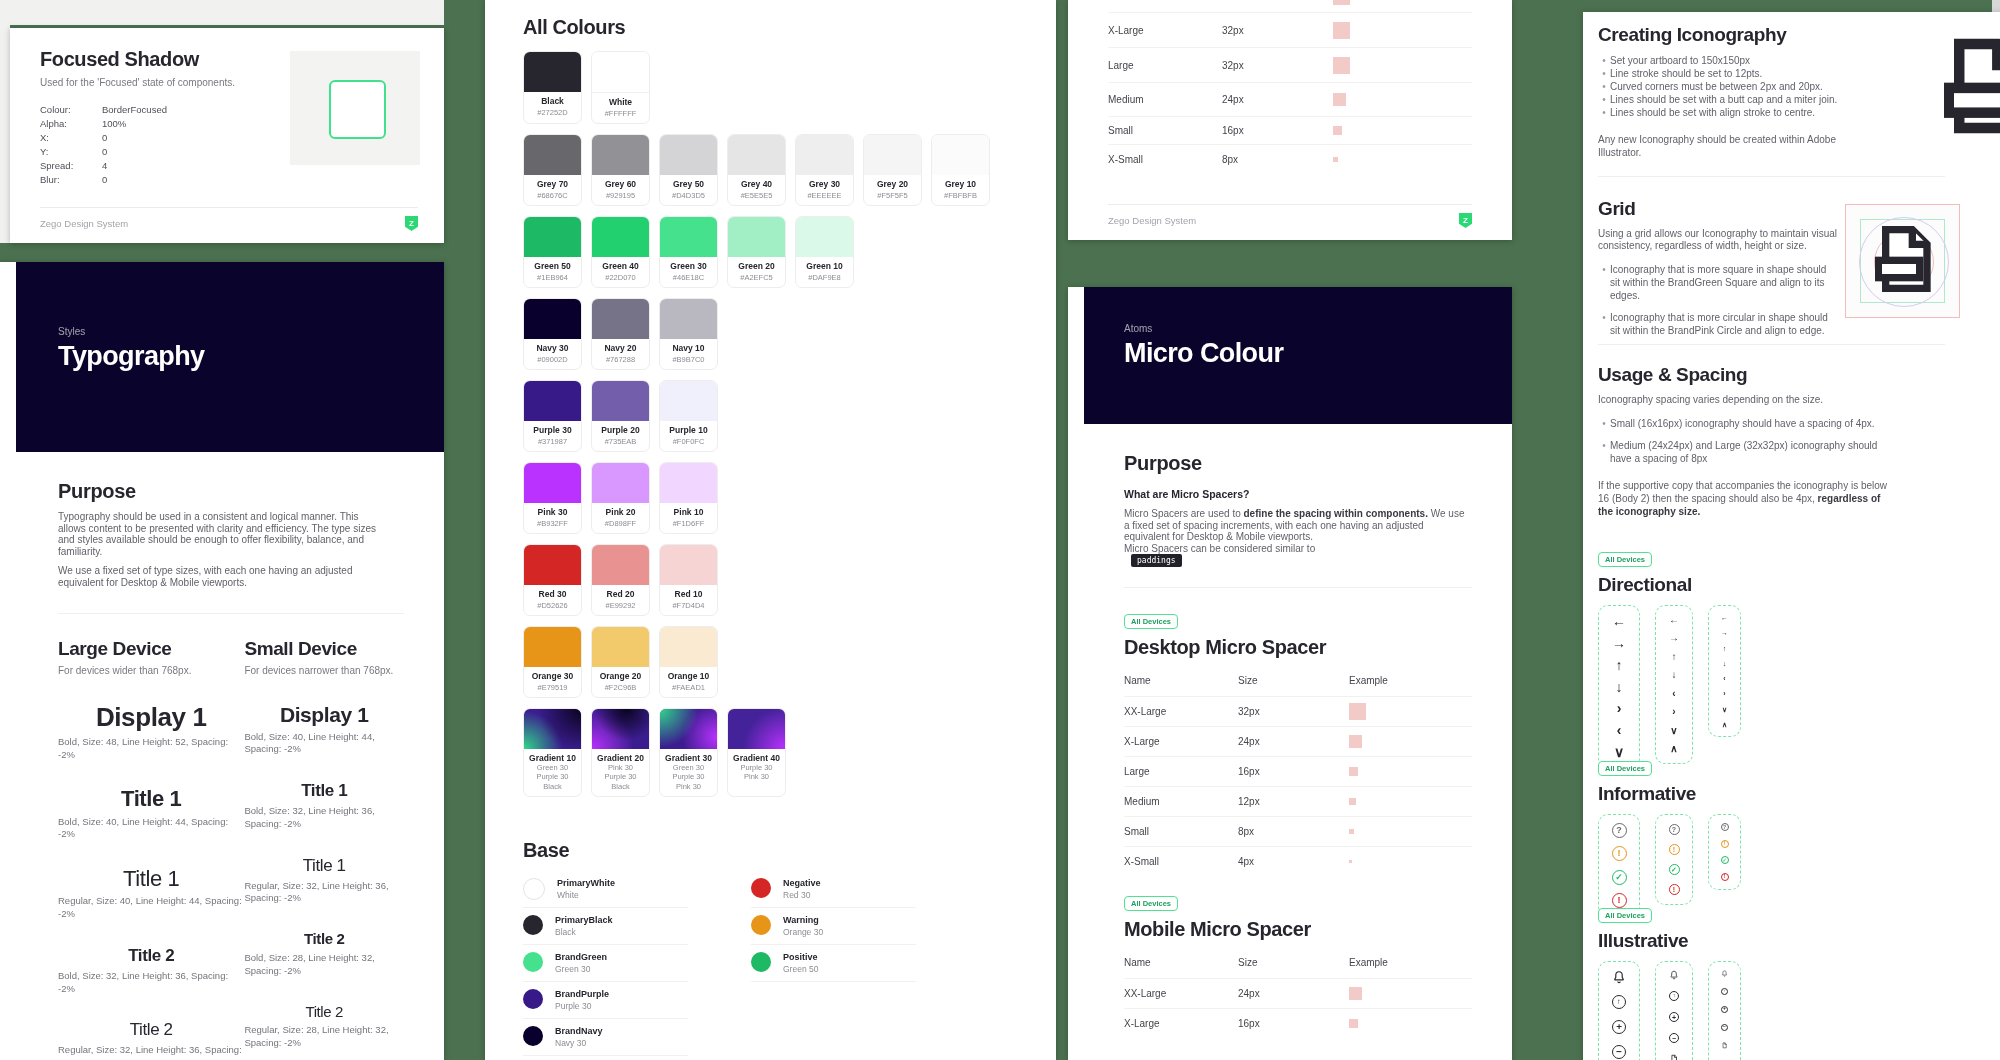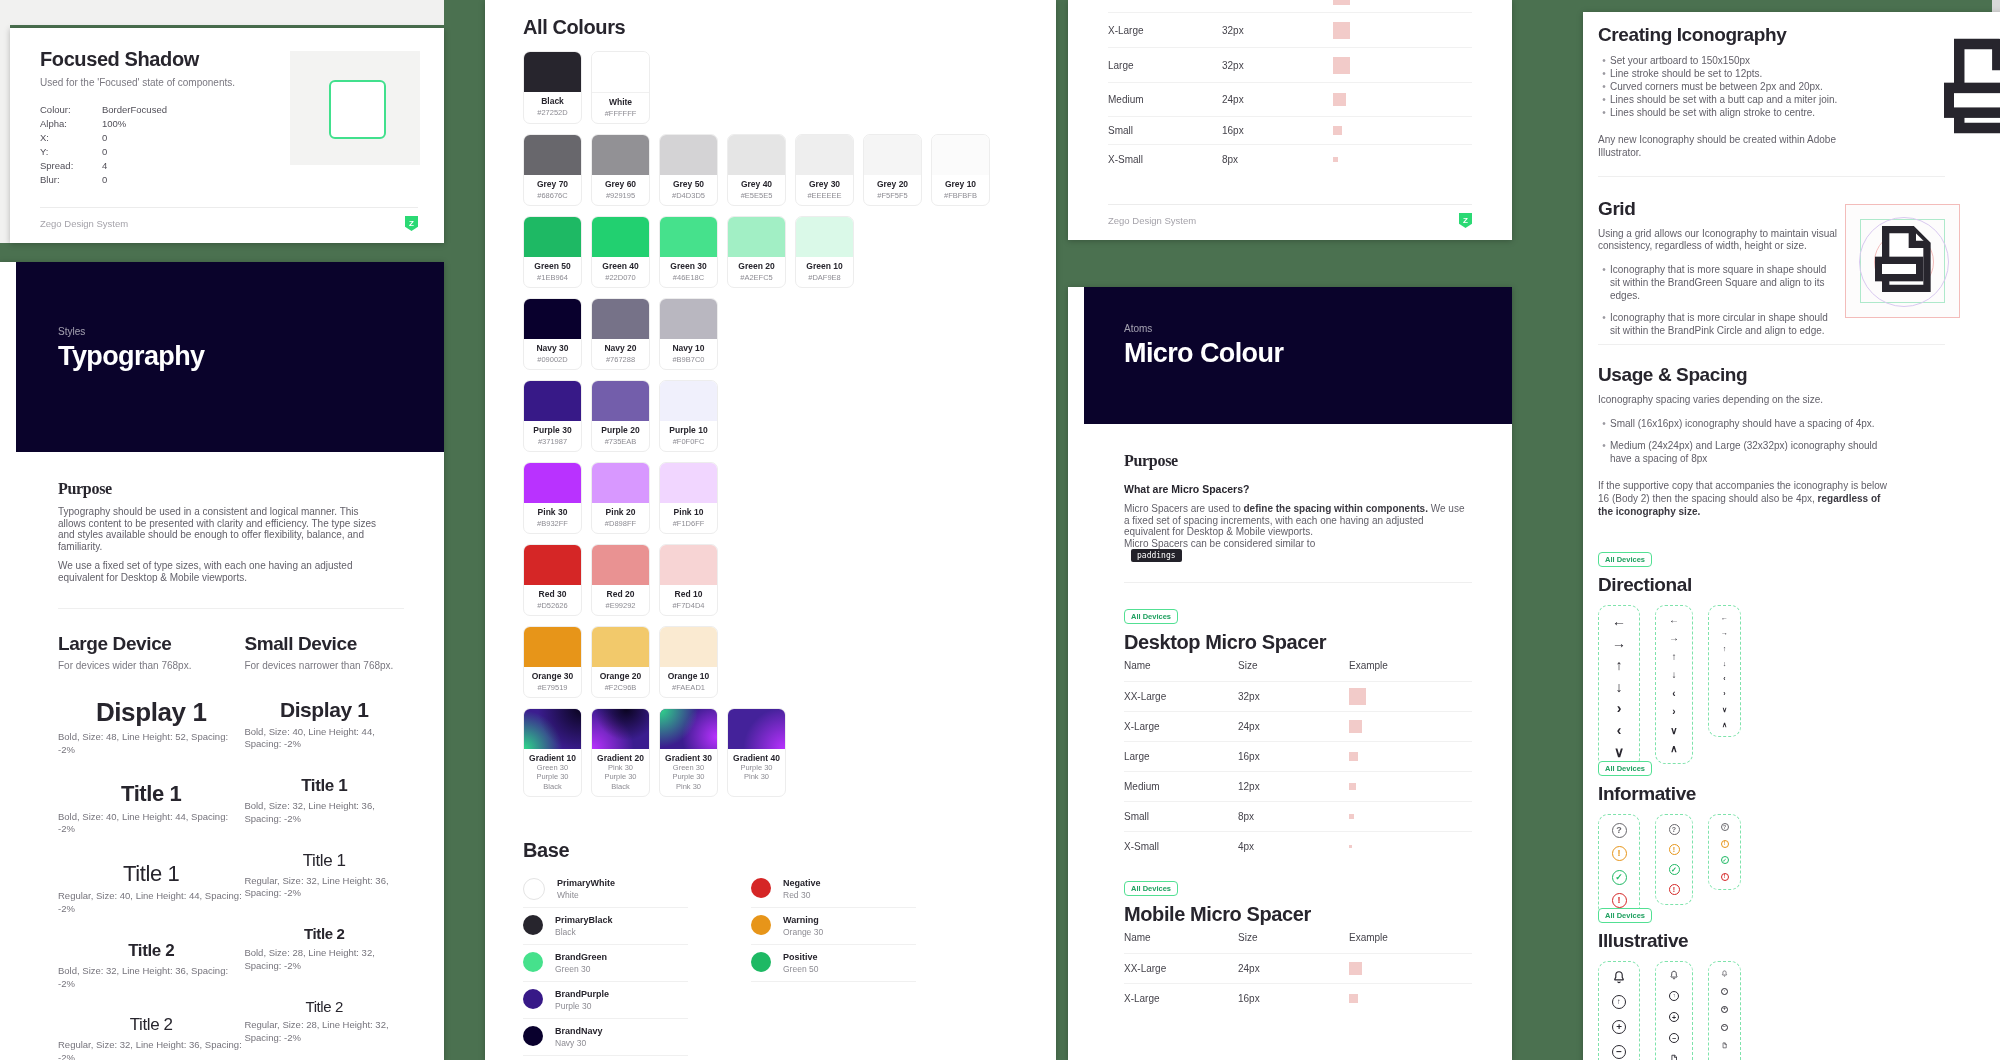--- a/index.html
+++ b/index.html
@@ -23,21 +23,21 @@
   .shield{width:13px;height:15px;background:#2BD974;clip-path:polygon(0 0,100% 0,100% 72%,50% 100%,0 72%);
           display:flex;align-items:center;justify-content:center;color:#fff;font-size:8px;font-weight:700;}
   
   .banner{background:#0A032B;color:#fff;}
   .eyebrow{font-size:10px;color:rgba(255,255,255,.62);}
   .banner-title{font-size:27px;font-weight:700;letter-spacing:-.6px;margin-top:4px;}
   
   #panel-typ{left:0;top:262px;width:444px;height:798px;}
   #panel-typ .banner{height:126px;padding:64px 0 0 42px;}
   .typ-body{padding:28px 40px 0 42px;}
-  .sec-title{font-size:16px;font-weight:700;letter-spacing:-.3px;font-family:Liberation Serif, serif;}
+  .sec-title{font-size:20px;font-weight:700;letter-spacing:-.3px;}
   .body-p{font-size:10px;line-height:11.6px;color:#615F68;margin-top:8px;}
   .typ-divider{border-top:1px solid #EFEFEF;margin-top:24px;}
   .device-row{display:flex;margin-top:24px;}
   .device-col1{width:195px;}
   .device-col2{width:167px;}
   .dev-title{font-size:19px;font-weight:700;letter-spacing:-.4px;}
   .dev-sub{margin-top:5px;font-size:10px;color:#7A7880;}
   .typ-list{margin-top:28px;}
   .typ-entry{margin-bottom:26px;}
   .typ-name{letter-spacing:-.4px;line-height:1.05;text-align:center;}
@@ -75,21 +75,21 @@
   .micro-body{padding:28px 40px 0 40px;}
   .subhead{font-size:10.5px;font-weight:700;margin-top:13px;}
   .b{font-weight:700;color:#3B3941;}
   .similar-row{font-size:10px;color:#615F68;display:flex;align-items:flex-start;flex-direction:column;}
   .codechip{background:#23222A;color:#fff;font-family:"DejaVu Sans Mono",monospace;font-size:8px;
             padding:2px 6px;border-radius:2px;margin-left:7px;}
   .micro-divider{border-top:1px solid #EFEFEF;margin-top:20px;}
   .chip{display:inline-block;border:1px solid #52E093;border-radius:4px;color:#1EA05F;
         font-size:7.5px;font-weight:700;padding:2px 6px;background:#fff;}
   .table-title{margin-top:7px;}
-  .micro-tbl{}
+  .micro-tbl{margin-top:10px;}
   
   #panel-icono{left:1583px;top:12px;width:491px;height:1060px;}
   .ico-sec{position:absolute;left:15px;}
   #ico-creating{top:12px;width:265px;}
   .h3{font-size:19px;font-weight:700;letter-spacing:-.4px;}
   .bullets{margin-top:8px;}
   .bullet-item{display:flex;font-size:10px;line-height:13px;color:#615F68;}
   .bullet-item .dot{width:12px;text-align:center;color:#9A99A0;flex:none;}
   .note-p{font-size:10px;line-height:13px;color:#615F68;margin-top:14px;}
   .big-icon{position:absolute;top:26px;right:50px;}

